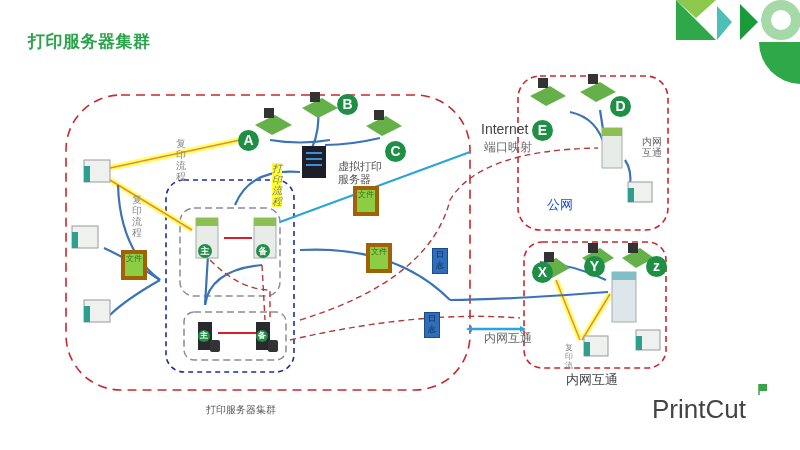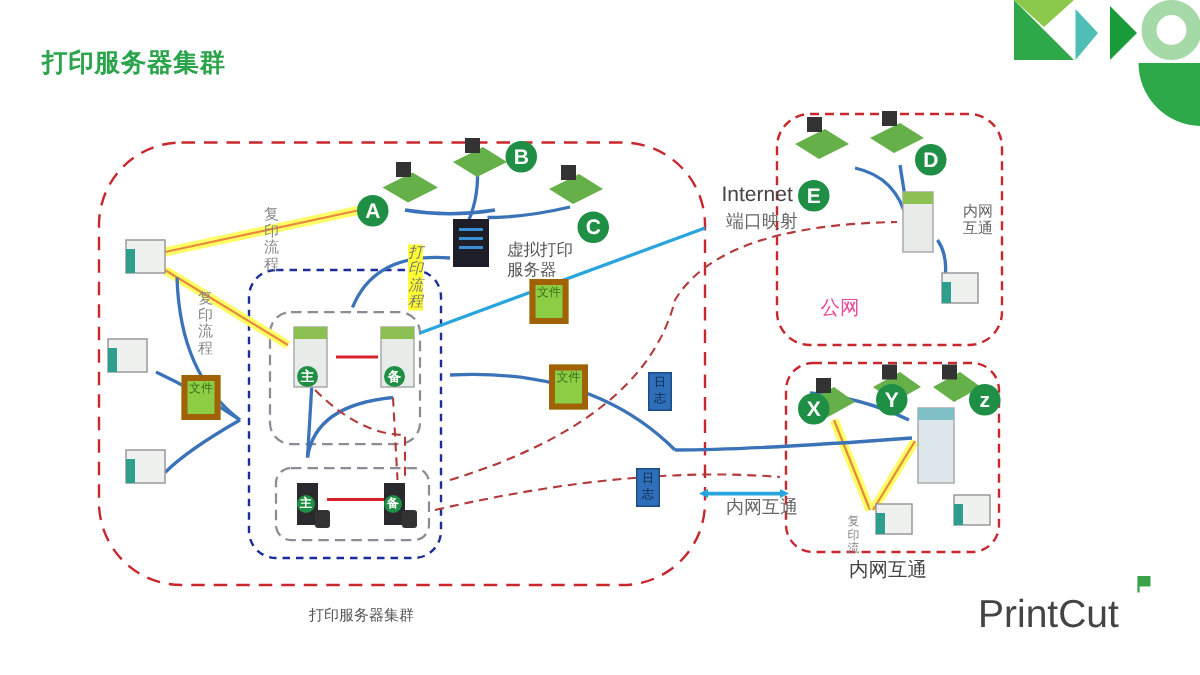--- a/index.html
+++ b/index.html
@@ -205,21 +205,21 @@
 <div class="badge" style="left:256px;top:244px;width:14px;height:14px;line-height:14px;font-size:9px;">备</div>
 <div class="badge" style="left:198px;top:330px;width:12px;height:12px;line-height:12px;font-size:8px;">主</div>
 <div class="badge" style="left:256px;top:330px;width:12px;height:12px;line-height:12px;font-size:8px;">备</div>
 
 <div class="lbl" style="left:338px;top:160px;font-size:11px;line-height:13px;width:48px;">
   <div>虚拟打印</div>
   <div>服务器</div>
 </div>
 <div class="lbl" style="left:481px;top:121px;font-family:'Liberation Sans',sans-serif;font-size:14px;color:#444;">Internet</div>
 <div class="lbl" style="left:484px;top:139px;font-size:12px;color:#666;">端口映射</div>
-<div class="lbl" style="left:547px;top:196px;font-size:13px;color:#ec4899;">公网</div>
+<div class="lbl" style="left:547px;top:196px;font-size:13px;color:#1d4ed8;">公网</div>
 <div class="vlbl" style="left:640px;top:136px;width:22px;font-size:10px;color:#666;">内网互通</div>
 <div class="lbl" style="left:484px;top:330px;font-size:12px;color:#666;">内网互通</div>
 <div class="lbl" style="left:566px;top:371px;font-size:13px;color:#444;">内网互通</div>
 <div class="lbl" style="left:206px;top:403px;font-size:10px;color:#555;">打印服务器集群</div>
 
 <div class="vlbl" style="left:176px;top:138px;">复印流程</div>
 <div class="vlbl" style="left:132px;top:194px;">复印流程</div>
 <div class="vlbl ylw" style="left:272px;top:163px;font-style:italic;">打印流程</div>
 <div class="vlbl" style="left:563px;top:312px;font-size:8px;line-height:9px;margin-top:31px;">复印流</div>
 

